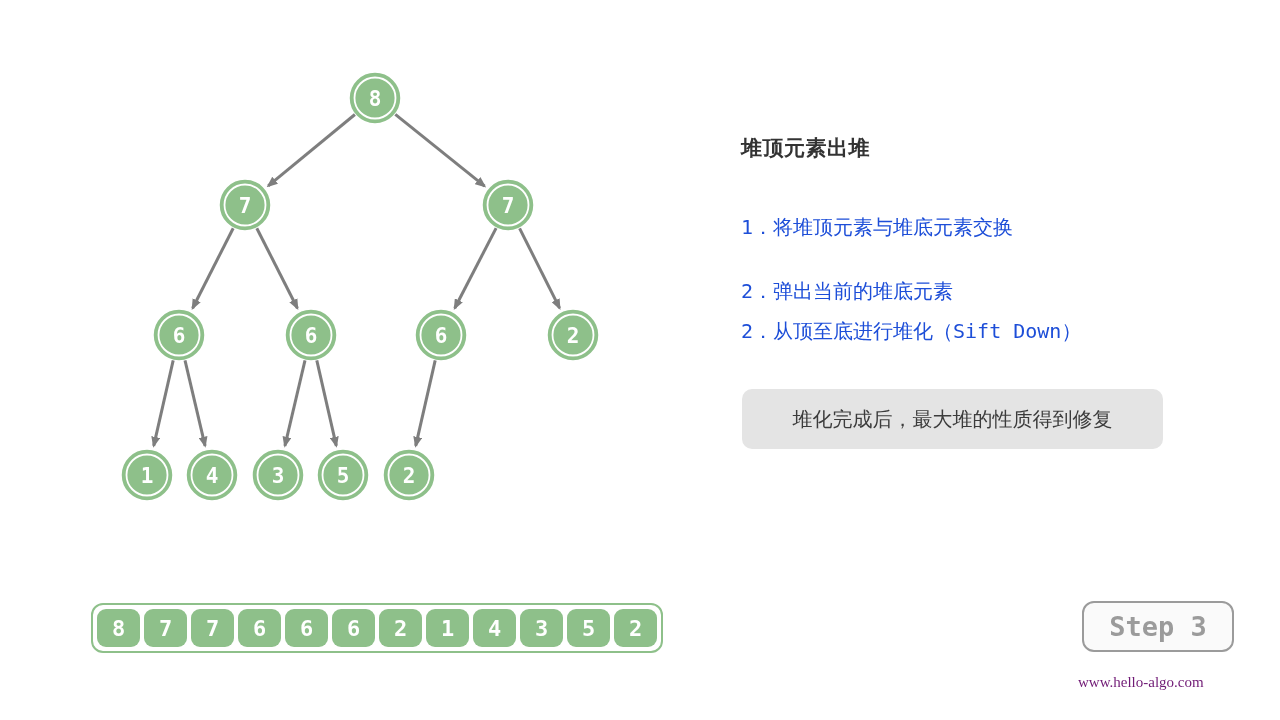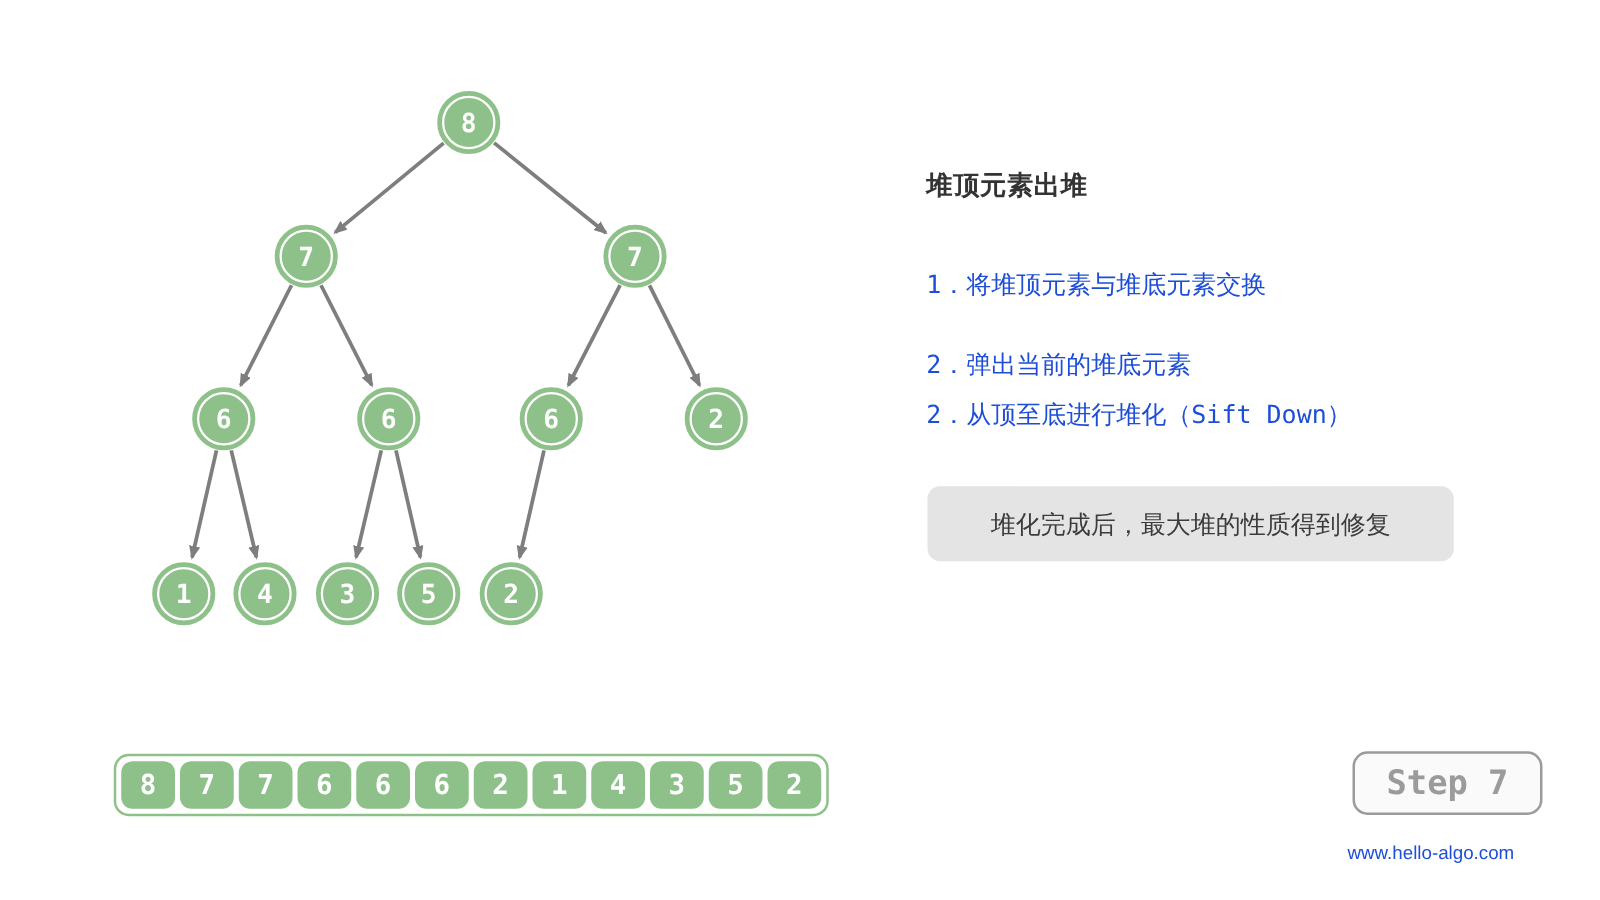--- a/index.html
+++ b/index.html
@@ -119,23 +119,23 @@
     font-family: "DejaVu Sans Mono", "Liberation Mono", monospace;
     font-size: 27px;
     font-weight: bold;
     color: #9b9b9b;
     white-space: pre;
   }
   .watermark {
     position: absolute;
     left: 1078px;
     top: 674px;
-    font-family: Liberation Sans, sans-serif;
+    font-family: Liberation Serif, serif;
     font-size: 15px;
-    color: #1d4ed8;
+    color: #701a75;
     white-space: nowrap;
   }
 </style>
 </head>
 <body>
 
 <div class="stage">
 
   <svg id="tree-svg" viewBox="0 0 700 560" xmlns="http://www.w3.org/2000/svg">
     <defs>
@@ -236,17 +236,17 @@
       <div class="cell">6</div>
       <div class="cell">6</div>
       <div class="cell">2</div>
       <div class="cell">1</div>
       <div class="cell">4</div>
       <div class="cell">3</div>
       <div class="cell">5</div>
       <div class="cell">2</div>
     </div>
 
-  <div class="step-badge">Step 7</div>
+  <div class="step-badge">Step 3</div>
 
   <div class="watermark">www.hello-algo.com</div>
 
 </div>
 
 </body></html>

